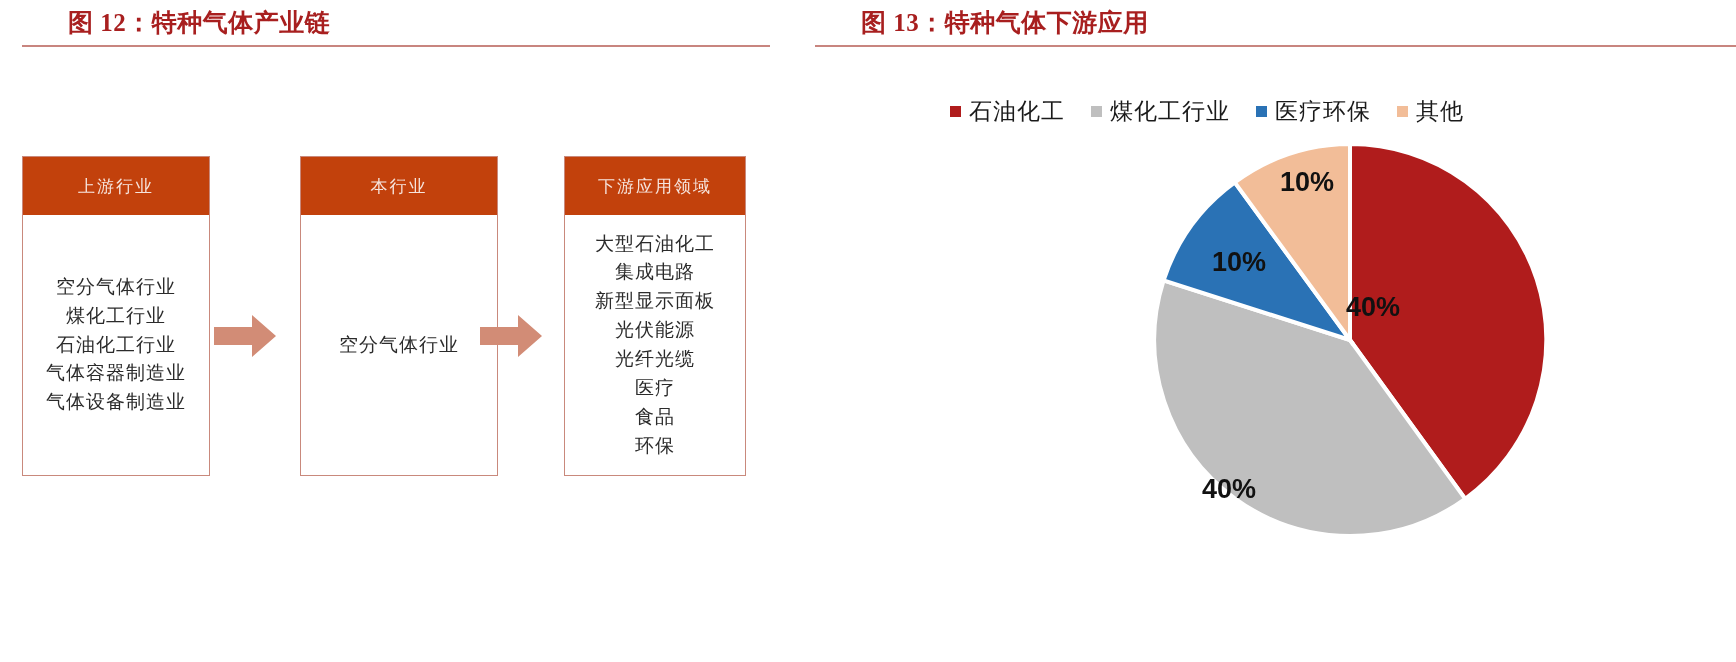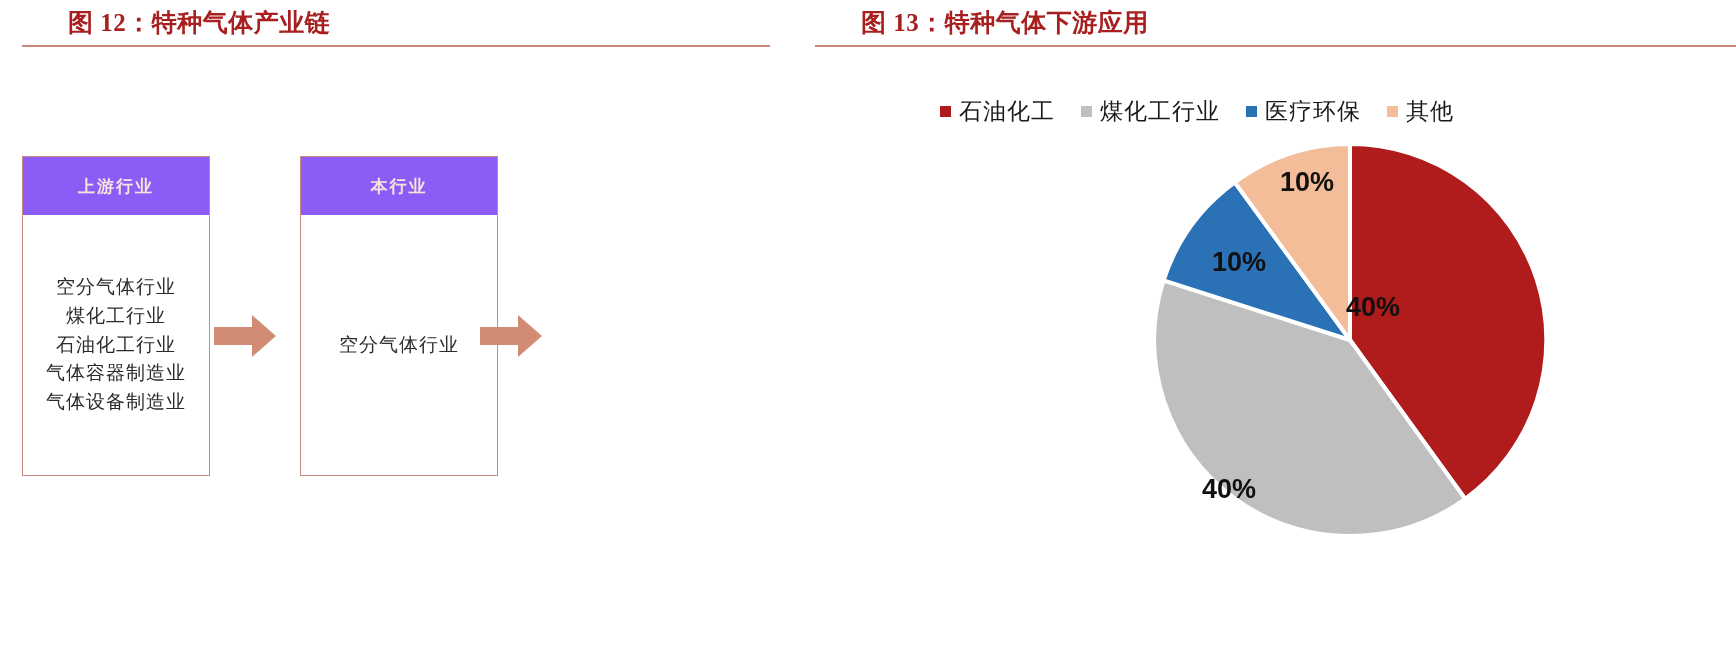--- a/index.html
+++ b/index.html
@@ -40,25 +40,25 @@
   }
 
   
   .flow-box {
     position: absolute;
     box-sizing: border-box;
     border: 1px solid #c9897c;
     background: #ffffff;
   }
   .flow-box-header {
-    background: #8b5cf6;
+    background: #c2410c;
     color: #f6e4dd;
     font-size: 17px;
     font-family: "Liberation Serif", "DejaVu Serif", serif;
-    font-weight: bold;
+    font-weight: normal;
     text-align: center;
     letter-spacing: 2px;
     display: flex;
     align-items: center;
     justify-content: center;
     height: 58px;
   }
   .flow-box-body {
     display: flex;
     flex-direction: column;
@@ -151,30 +151,43 @@
       <div class="flow-line">空分气体行业</div>
     </div>
   </div>
 
   <div class="arrow" style="left:480px; top:313px;">
     <svg width="62" height="46" viewBox="0 0 62 46" xmlns="http://www.w3.org/2000/svg">
       <polygon points="0,14 38,14 38,2 62,23 38,44 38,32 0,32" fill="#d28c76"></polygon>
     </svg>
   </div>
 
+  <div class="flow-box" style="left:564px; top:156px; width:182px; height:320px;">
+    <div class="flow-box-header">下游应用领域</div>
+    <div class="flow-box-body">
+      <div class="flow-line">大型石油化工</div>
+      <div class="flow-line">集成电路</div>
+      <div class="flow-line">新型显示面板</div>
+      <div class="flow-line">光伏能源</div>
+      <div class="flow-line">光纤光缆</div>
+      <div class="flow-line">医疗</div>
+      <div class="flow-line">食品</div>
+      <div class="flow-line">环保</div>
+    </div>
+  </div>
 
 </div>
 
 <div class="panel" id="panel-right">
 
   <div class="fig-title" style="left:15px;">图 13：特种气体下游应用</div>
 
   <div class="fig-rule" style="left:15px; top:45px; width:921px;"></div>
 
-  <div class="legend" style="left:140px; top:96px;">
+  <div class="legend" style="left:150px; top:96px;">
     <div class="legend-item">
       <span class="legend-swatch" style="background:#b01c1c;"></span>
       <span class="legend-label">石油化工</span>
     </div>
     <div class="legend-item">
       <span class="legend-swatch" style="background:#bfbfbf;"></span>
       <span class="legend-label">煤化工行业</span>
     </div>
     <div class="legend-item">
       <span class="legend-swatch" style="background:#2a72b5;"></span>

